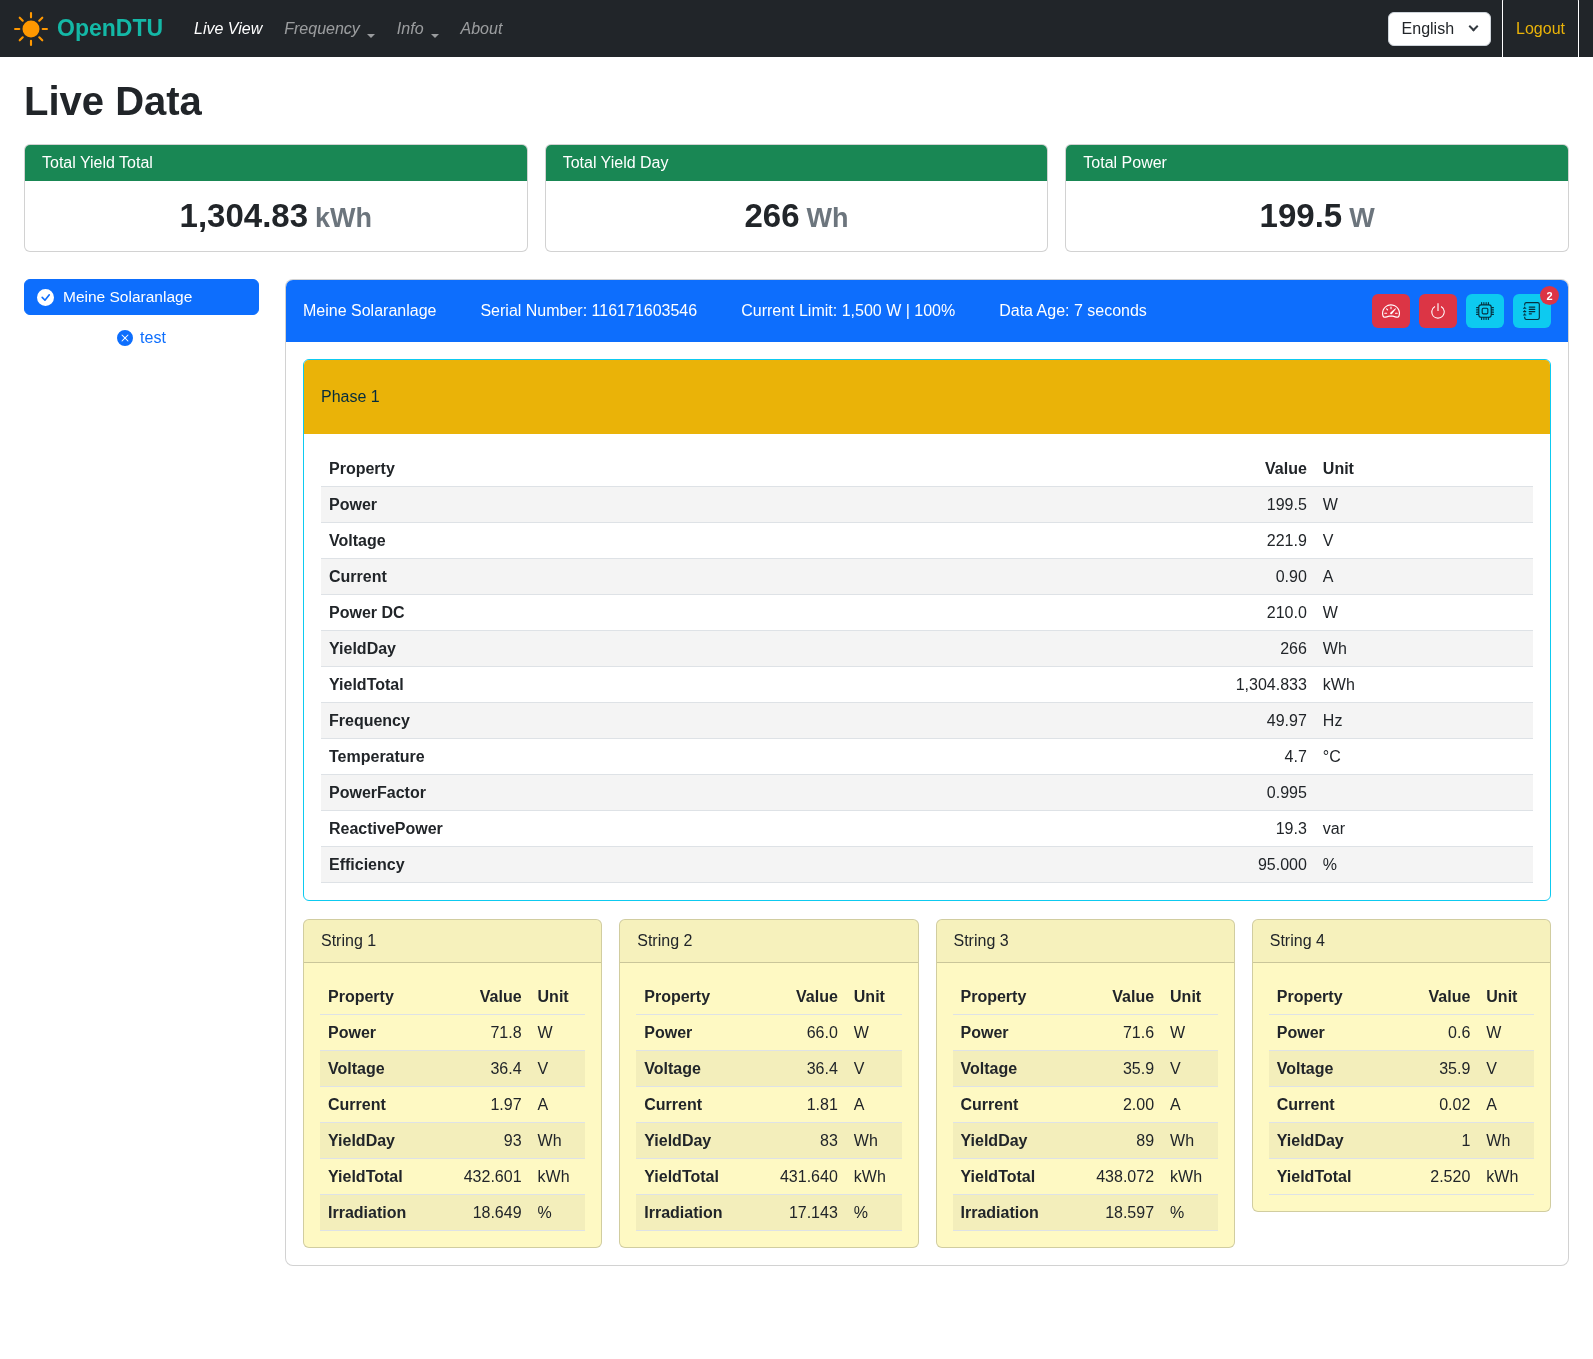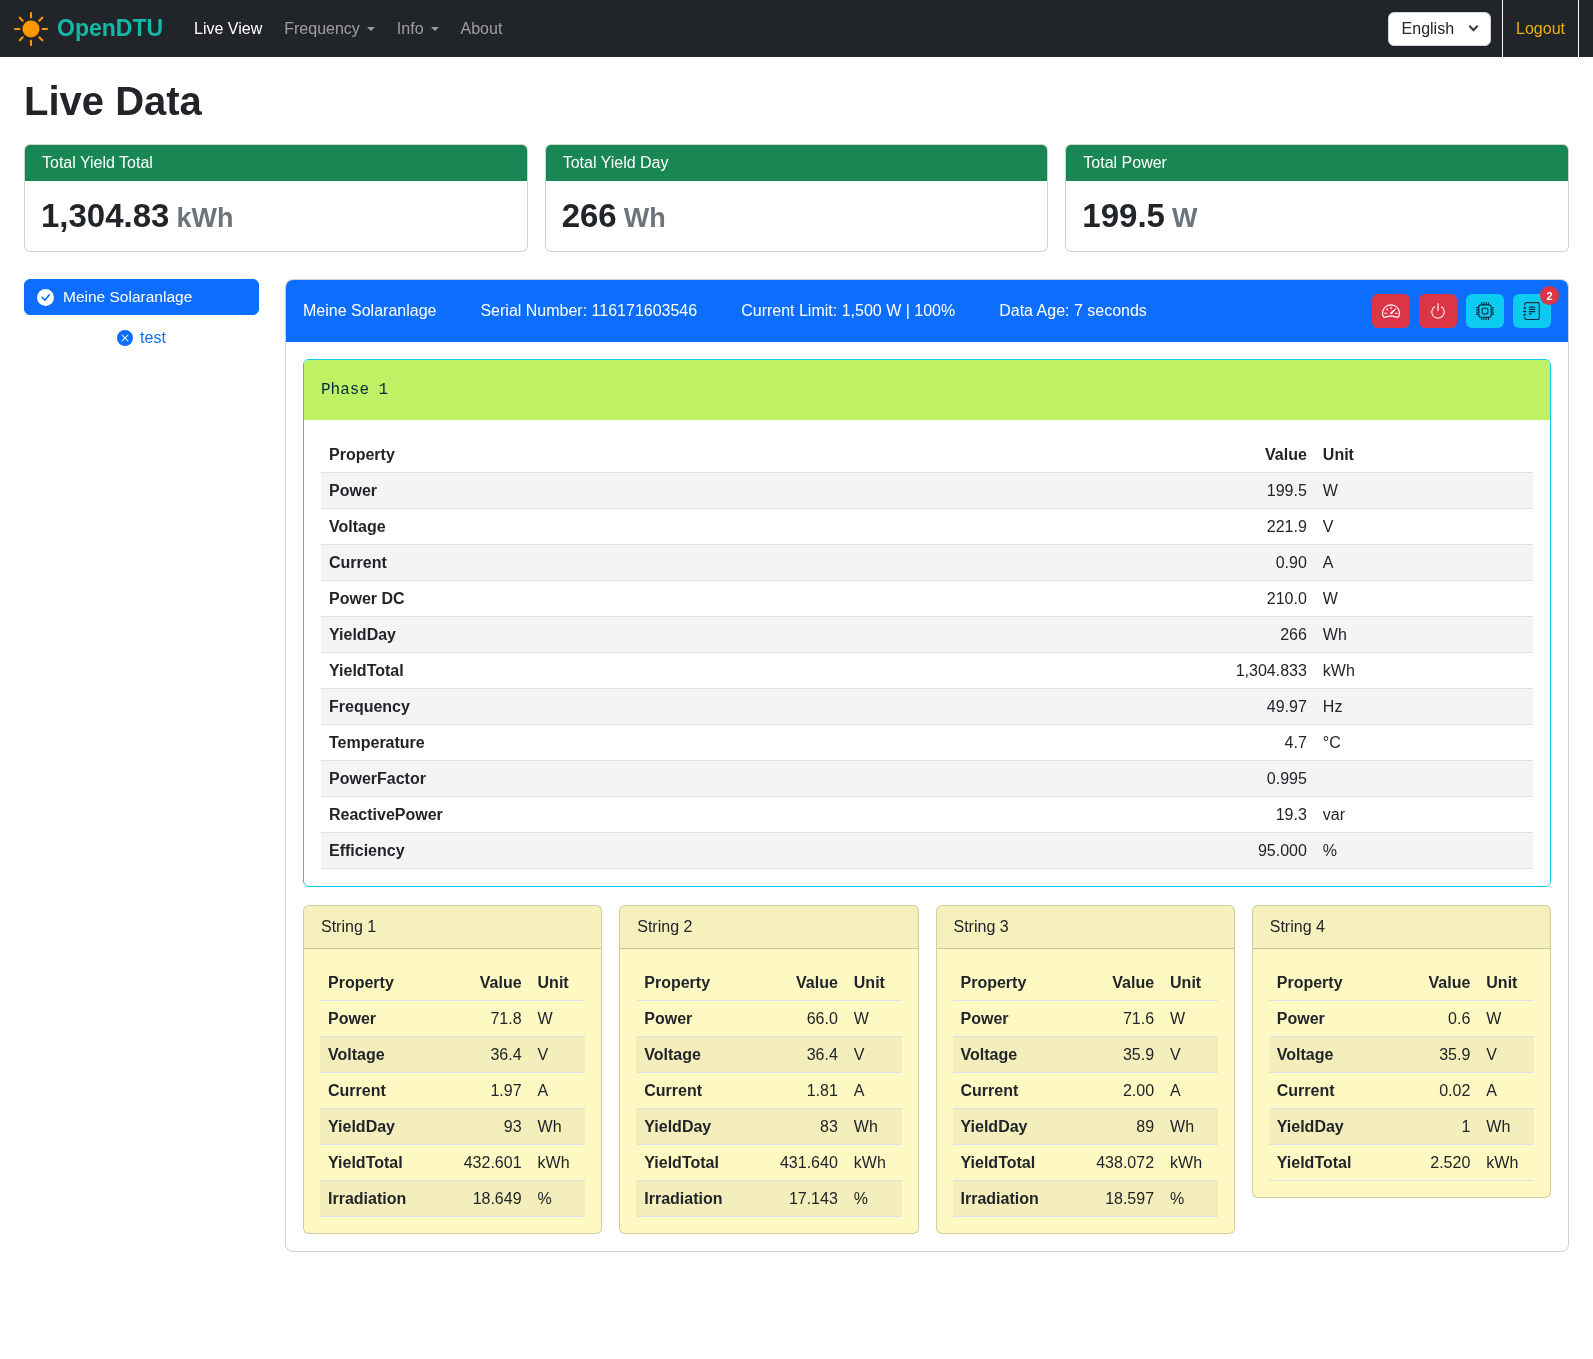--- a/index.html
+++ b/index.html
@@ -5,53 +5,53 @@
   * { box-sizing: border-box; }
   body {
     margin: 0; width: 1593px; background: #fff; color: #212529;
     font-family: "Liberation Sans", "DejaVu Sans", sans-serif; font-size: 16px;
   }
   
   .navbar { background: #212529; height: 57px; display: flex; align-items: center; padding: 0 14px; }
   .brand { display: flex; align-items: center; gap: 9px; color: #14b8a6; font-size: 23px; font-weight: 700; margin-right: 20px; cursor: pointer; }
   .brand svg { display: block; }
   .nav-links { display: flex; align-items: center; }
-  .nav-link { color: rgba(255,255,255,.55); padding: 8px 11px; text-decoration: none; display: flex; align-items: center; gap: 7px; cursor: pointer; }
+  .nav-link { color: rgba(255,255,255,.55); padding: 8px 11px; text-decoration: none; display: flex; align-items: flex-end; gap: 7px; cursor: pointer; font-style: italic; }
   .nav-link.active { color: #fff; }
   .caret { width: 0; height: 0; border-left: 4px solid transparent; border-right: 4px solid transparent; border-top: 4px solid currentColor; display: inline-block; }
   .nav-right { margin-left: auto; display: flex; align-items: center; gap: 11px; }
   .lang-select { background: #fff; border: 1px solid #ced4da; border-radius: 6px; padding: 7px 13px; display: flex; align-items: center; gap: 16px; color: #212529; cursor: pointer; }
   .chev { width: 7px; height: 7px; border-right: 2px solid #343a40; border-bottom: 2px solid #343a40; transform: rotate(45deg); margin-top: -4px; }
   .logout-btn { background: transparent; border: 1px solid #ffffff; color: #eab308; border-radius: 6px; padding: 24px 13px; font-size: 16px; font-family: inherit; cursor: pointer; }
   
   .container { padding: 6px 24px 26px; }
   .page-title { font-size: 40px; font-weight: 600; margin: 16px 0 20px; }
   
   .summary-row { display: grid; grid-template-columns: repeat(3, 1fr); gap: 17px; margin-bottom: 27px; }
   .card { border: 1px solid rgba(0,0,0,.175); border-radius: 6px; background: #fff; overflow: hidden; }
   .summary-card .card-header { background: #198754; color: #fff; padding: 9px 17px; }
-  .summary-card .card-body { padding: 16px; }
+  .summary-card .card-body { padding: 16px; text-align: center; }
   .summary-value { font-size: 33px; font-weight: 600; }
   .summary-unit { font-size: 27px; font-weight: 600; color: #6c757d; margin-left: 7px; }
   
   .main-row { display: grid; grid-template-columns: 235px 1fr; gap: 26px; align-items: start; }
   .inverter-btn { width: 100%; background: #0d6efd; border: 1px solid #0d6efd; color: #fff; border-radius: 6px; padding: 8px 12px; font-size: 15.5px; display: flex; align-items: center; gap: 9px; font-family: inherit; cursor: pointer; }
   .test-link { margin-top: 14px; display: flex; justify-content: center; align-items: center; gap: 7px; color: #0d6efd; cursor: pointer; }
   
   .inverter-card { border: 1px solid rgba(0,0,0,.175); border-radius: 8px; background: #fff; }
   .inverter-header { background: #0d6efd; color: #fff; border-radius: 7px 7px 0 0; padding: 14px 17px; display: flex; align-items: center; gap: 44px; }
   .header-actions { margin-left: auto; display: flex; gap: 9px; }
   .icon-btn { width: 38px; height: 34px; border-radius: 6px; border: none; display: flex; align-items: center; justify-content: center; cursor: pointer; position: relative; padding: 0; }
   .icon-btn.danger { background: #dc3545; color: #fff; }
   .icon-btn.info { background: #0dcaf0; color: #06313f; }
   .badge { position: absolute; top: -8px; right: -8px; background: #dc3545; color: #fff; font-size: 11px; min-width: 19px; height: 19px; border-radius: 10px; display: flex; align-items: center; justify-content: center; padding: 0 4px; font-weight: 700; }
   .inverter-body { padding: 17px; }
   
   .phase-card { border: 1px solid #0dcaf0; border-radius: 6px; margin-bottom: 18px; overflow: hidden; background: #fff; }
-  .phase-header { background: #bef264; color: #052c3e; padding: 21px 17px; font-family: Liberation Mono, monospace; }
+  .phase-header { background: #eab308; color: #052c3e; padding: 28px 17px; }
   .phase-body { padding: 17px; }
   
   table.tbl { width: 100%; border-collapse: collapse; }
   .tbl th, .tbl td { padding: 8.5px 8px; border-bottom: 1px solid #dee2e6; text-align: left; font-size: 16px; vertical-align: middle; }
   .tbl thead th { font-weight: 700; }
   .tbl tbody th { font-weight: 700; }
   .tbl .val { text-align: right; }
   .phase-tbl .val { width: 12%; }
   .phase-tbl .unit { width: 18%; }
   .phase-tbl tbody tr:nth-child(odd) { background: rgba(33,37,41,.05); }

